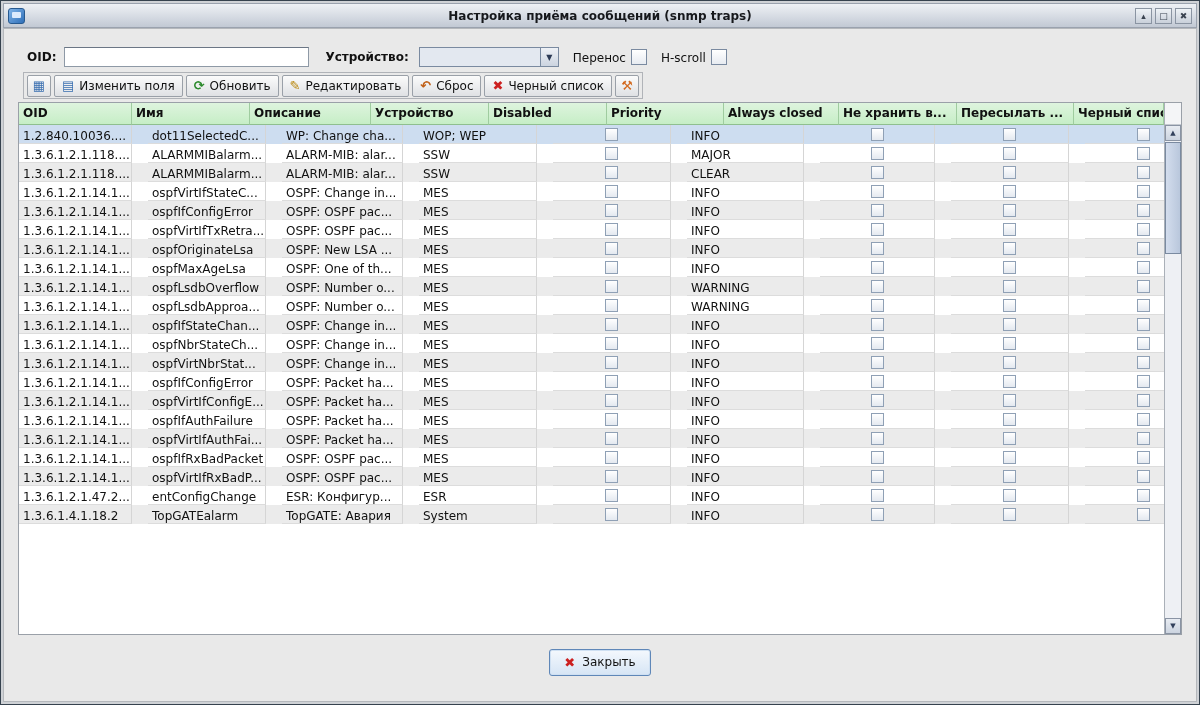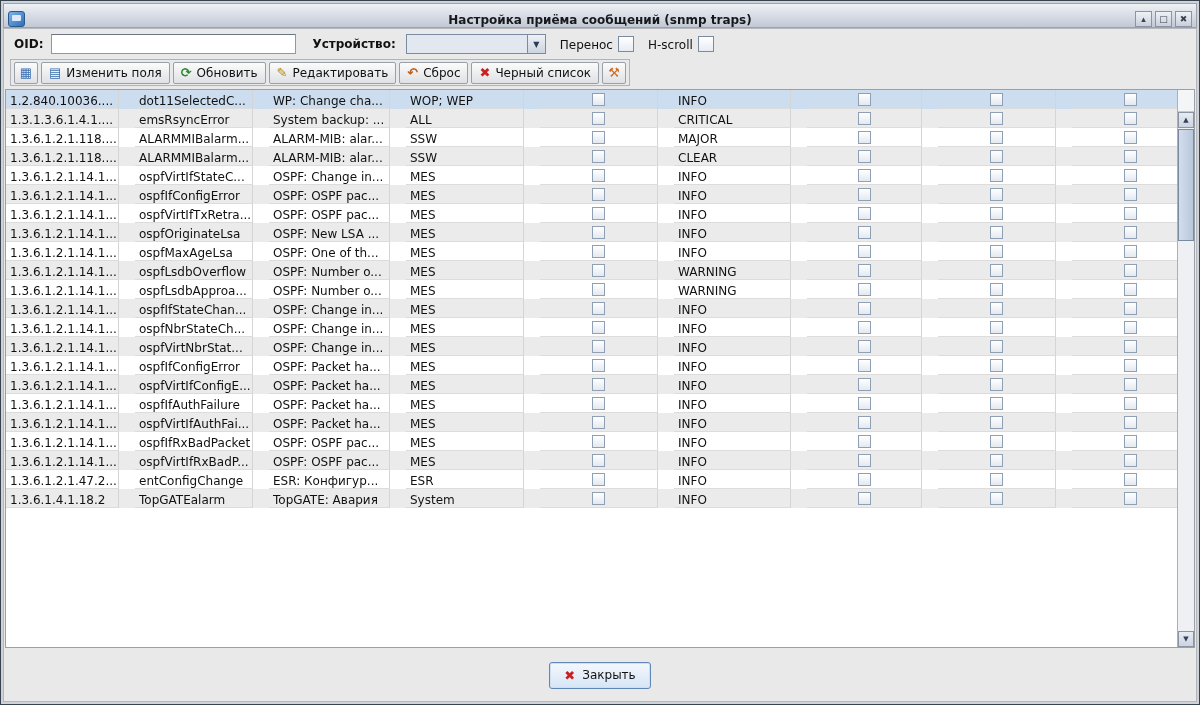--- a/index.html
+++ b/index.html
@@ -13,21 +13,21 @@
     border:1px solid #36424e;
     background:#cfd2d6;
     padding:2px;
     display:flex; flex-direction:column;
   }
   
   .titlebar {
     height:25px; flex:0 0 25px;
     background:linear-gradient(#eef1f5,#c2c9d4);
     border:1px solid #9aa2ae;
-    display:flex; align-items:flex-end;
+    display:flex; align-items:center;
     position:relative; padding:0 4px;
   }
   .app-icon {
     width:17px; height:16px; border-radius:3px;
     background:linear-gradient(135deg,#7fb3e8,#2f6fb8);
     border:1px solid #27598f;
     position:relative; flex:0 0 17px;
   }
   .app-icon::after{
     content:""; position:absolute; left:3px; top:3px; right:3px; bottom:5px;
@@ -39,21 +39,21 @@
   }
   .win-controls { margin-left:auto; display:flex; gap:3px; z-index:2; }
   .win-btn {
     width:17px; height:16px; font-size:9px; line-height:14px; text-align:center;
     background:linear-gradient(#eef2f6,#c9d0da);
     border:1px solid #8a94a2; color:#3a4350; cursor:default;
   }
   
   .content {
     flex:1; background:#e9e9e9; border:1px solid #b5b8bc;
-    display:flex; flex-direction:column; padding:0; min-height:0;
+    display:flex; flex-direction:column; padding:13px; min-height:0;
   }
   
   .form-row {
     flex:0 0 30px; display:flex; align-items:center; gap:8px; padding:0 10px;
   }
   .lbl { font-weight:bold; white-space:nowrap; }
   .oid-input {
     width:245px; height:20px; background:#fff;
     border:1px solid #8e99a6; border-top-color:#6b7685;
     font-family:inherit; font-size:12px; padding:0 4px;
@@ -206,50 +206,42 @@
           <span>Черный список</span>
         </div>
         <div class="tb-btn icon-only">
           <span class="tb-icon ic-tool">⚒</span>
         </div>
       </div>
     </div>
 
     <div class="table-area">
       <div class="table-main">
+        <div class="thead grid-cols">
+            <div class="hcell">OID</div>
+            <div class="hcell">Имя</div>
+            <div class="hcell">Описание</div>
+            <div class="hcell">Устройство</div>
+            <div class="hcell">Disabled</div>
+            <div class="hcell">Priority</div>
+            <div class="hcell">Always closed</div>
+            <div class="hcell">Не хранить в...</div>
+            <div class="hcell">Пересылать ...</div>
+            <div class="hcell">Черный спис...</div>
+          </div>
         <div class="tbody">
             <div class="trow grid-cols selected">
               <div class="tcell">1.2.840.10036....</div>
               <div class="tcell">dot11SelectedC...</div>
               <div class="tcell">WP: Change cha...</div>
               <div class="tcell">WOP; WEP</div>
               <div class="tcell center">
                 <span class="cb"></span>
               </div>
               <div class="tcell">INFO</div>
-              <div class="tcell center">
-                <span class="cb"></span>
-              </div>
-              <div class="tcell center">
-                <span class="cb"></span>
-              </div>
-              <div class="tcell center">
-                <span class="cb"></span>
-              </div>
-              <div class="tcell"></div>
-            </div>
-            <div class="trow grid-cols alt">
-              <div class="tcell">1.3.1.3.6.1.4.1....</div>
-              <div class="tcell">emsRsyncError</div>
-              <div class="tcell">System backup: ...</div>
-              <div class="tcell">ALL</div>
-              <div class="tcell center">
-                <span class="cb"></span>
-              </div>
-              <div class="tcell">CRITICAL</div>
               <div class="tcell center">
                 <span class="cb"></span>
               </div>
               <div class="tcell center">
                 <span class="cb"></span>
               </div>
               <div class="tcell center">
                 <span class="cb"></span>
               </div>
               <div class="tcell"></div>

